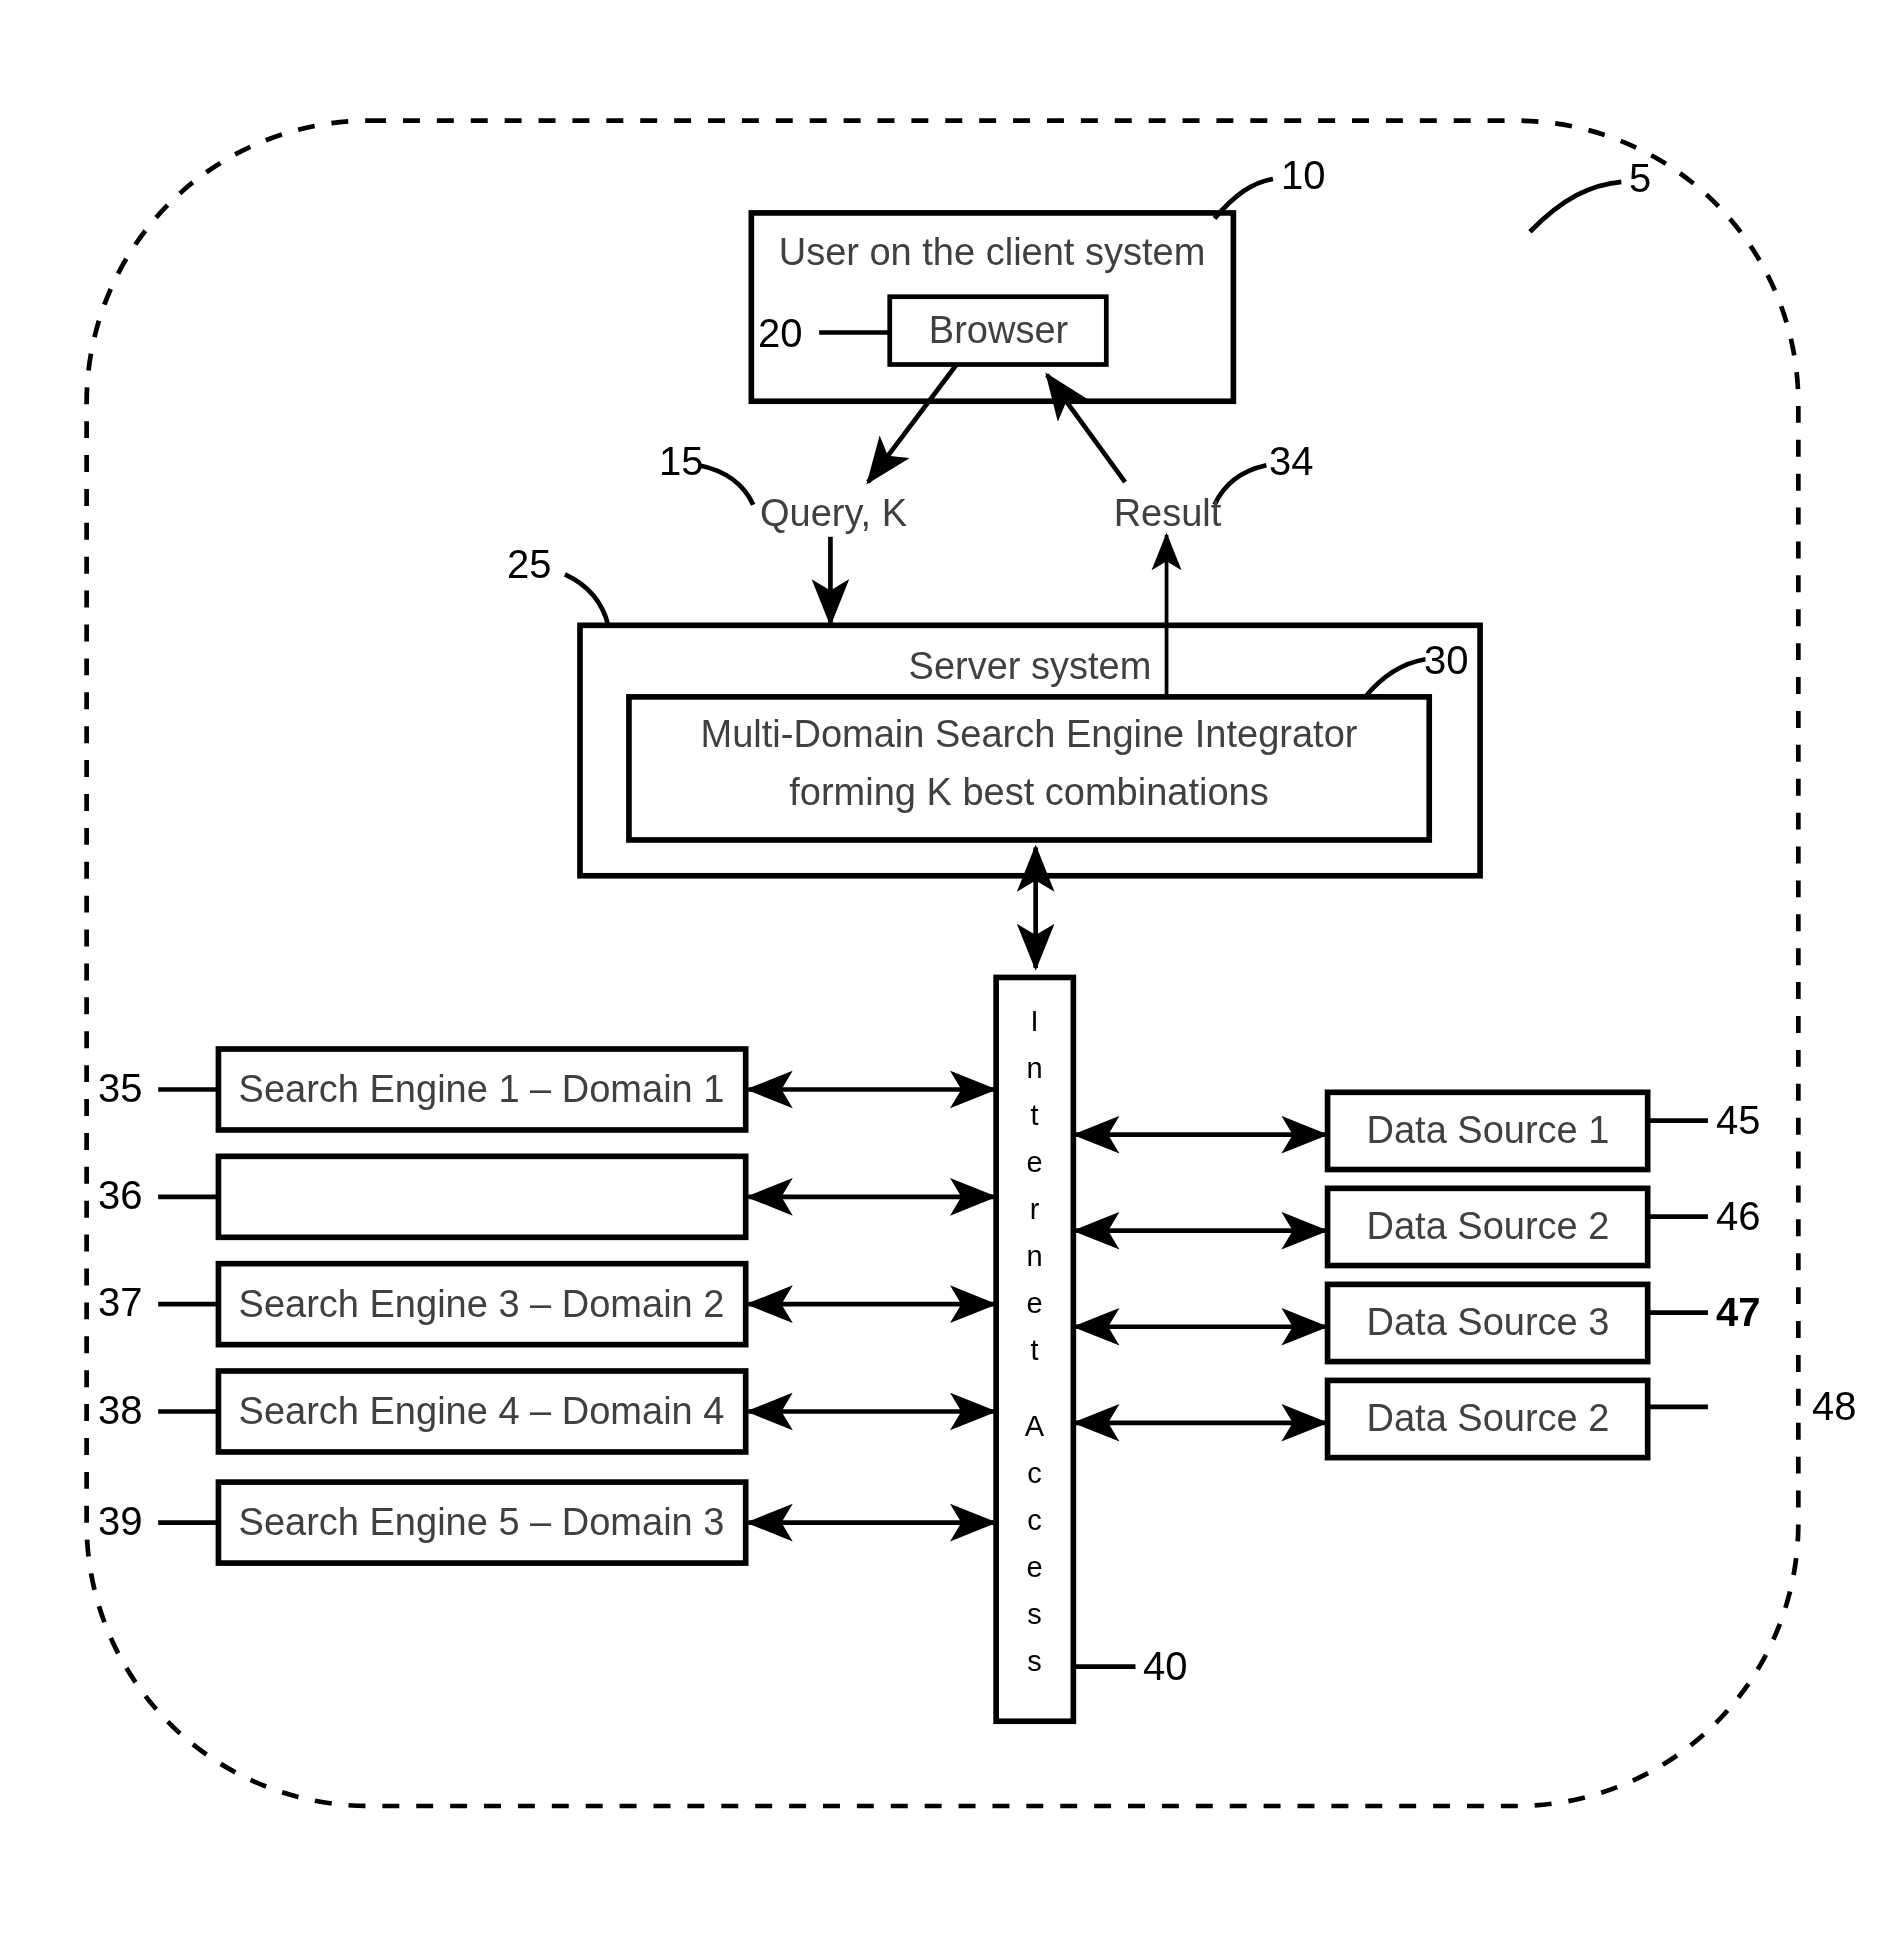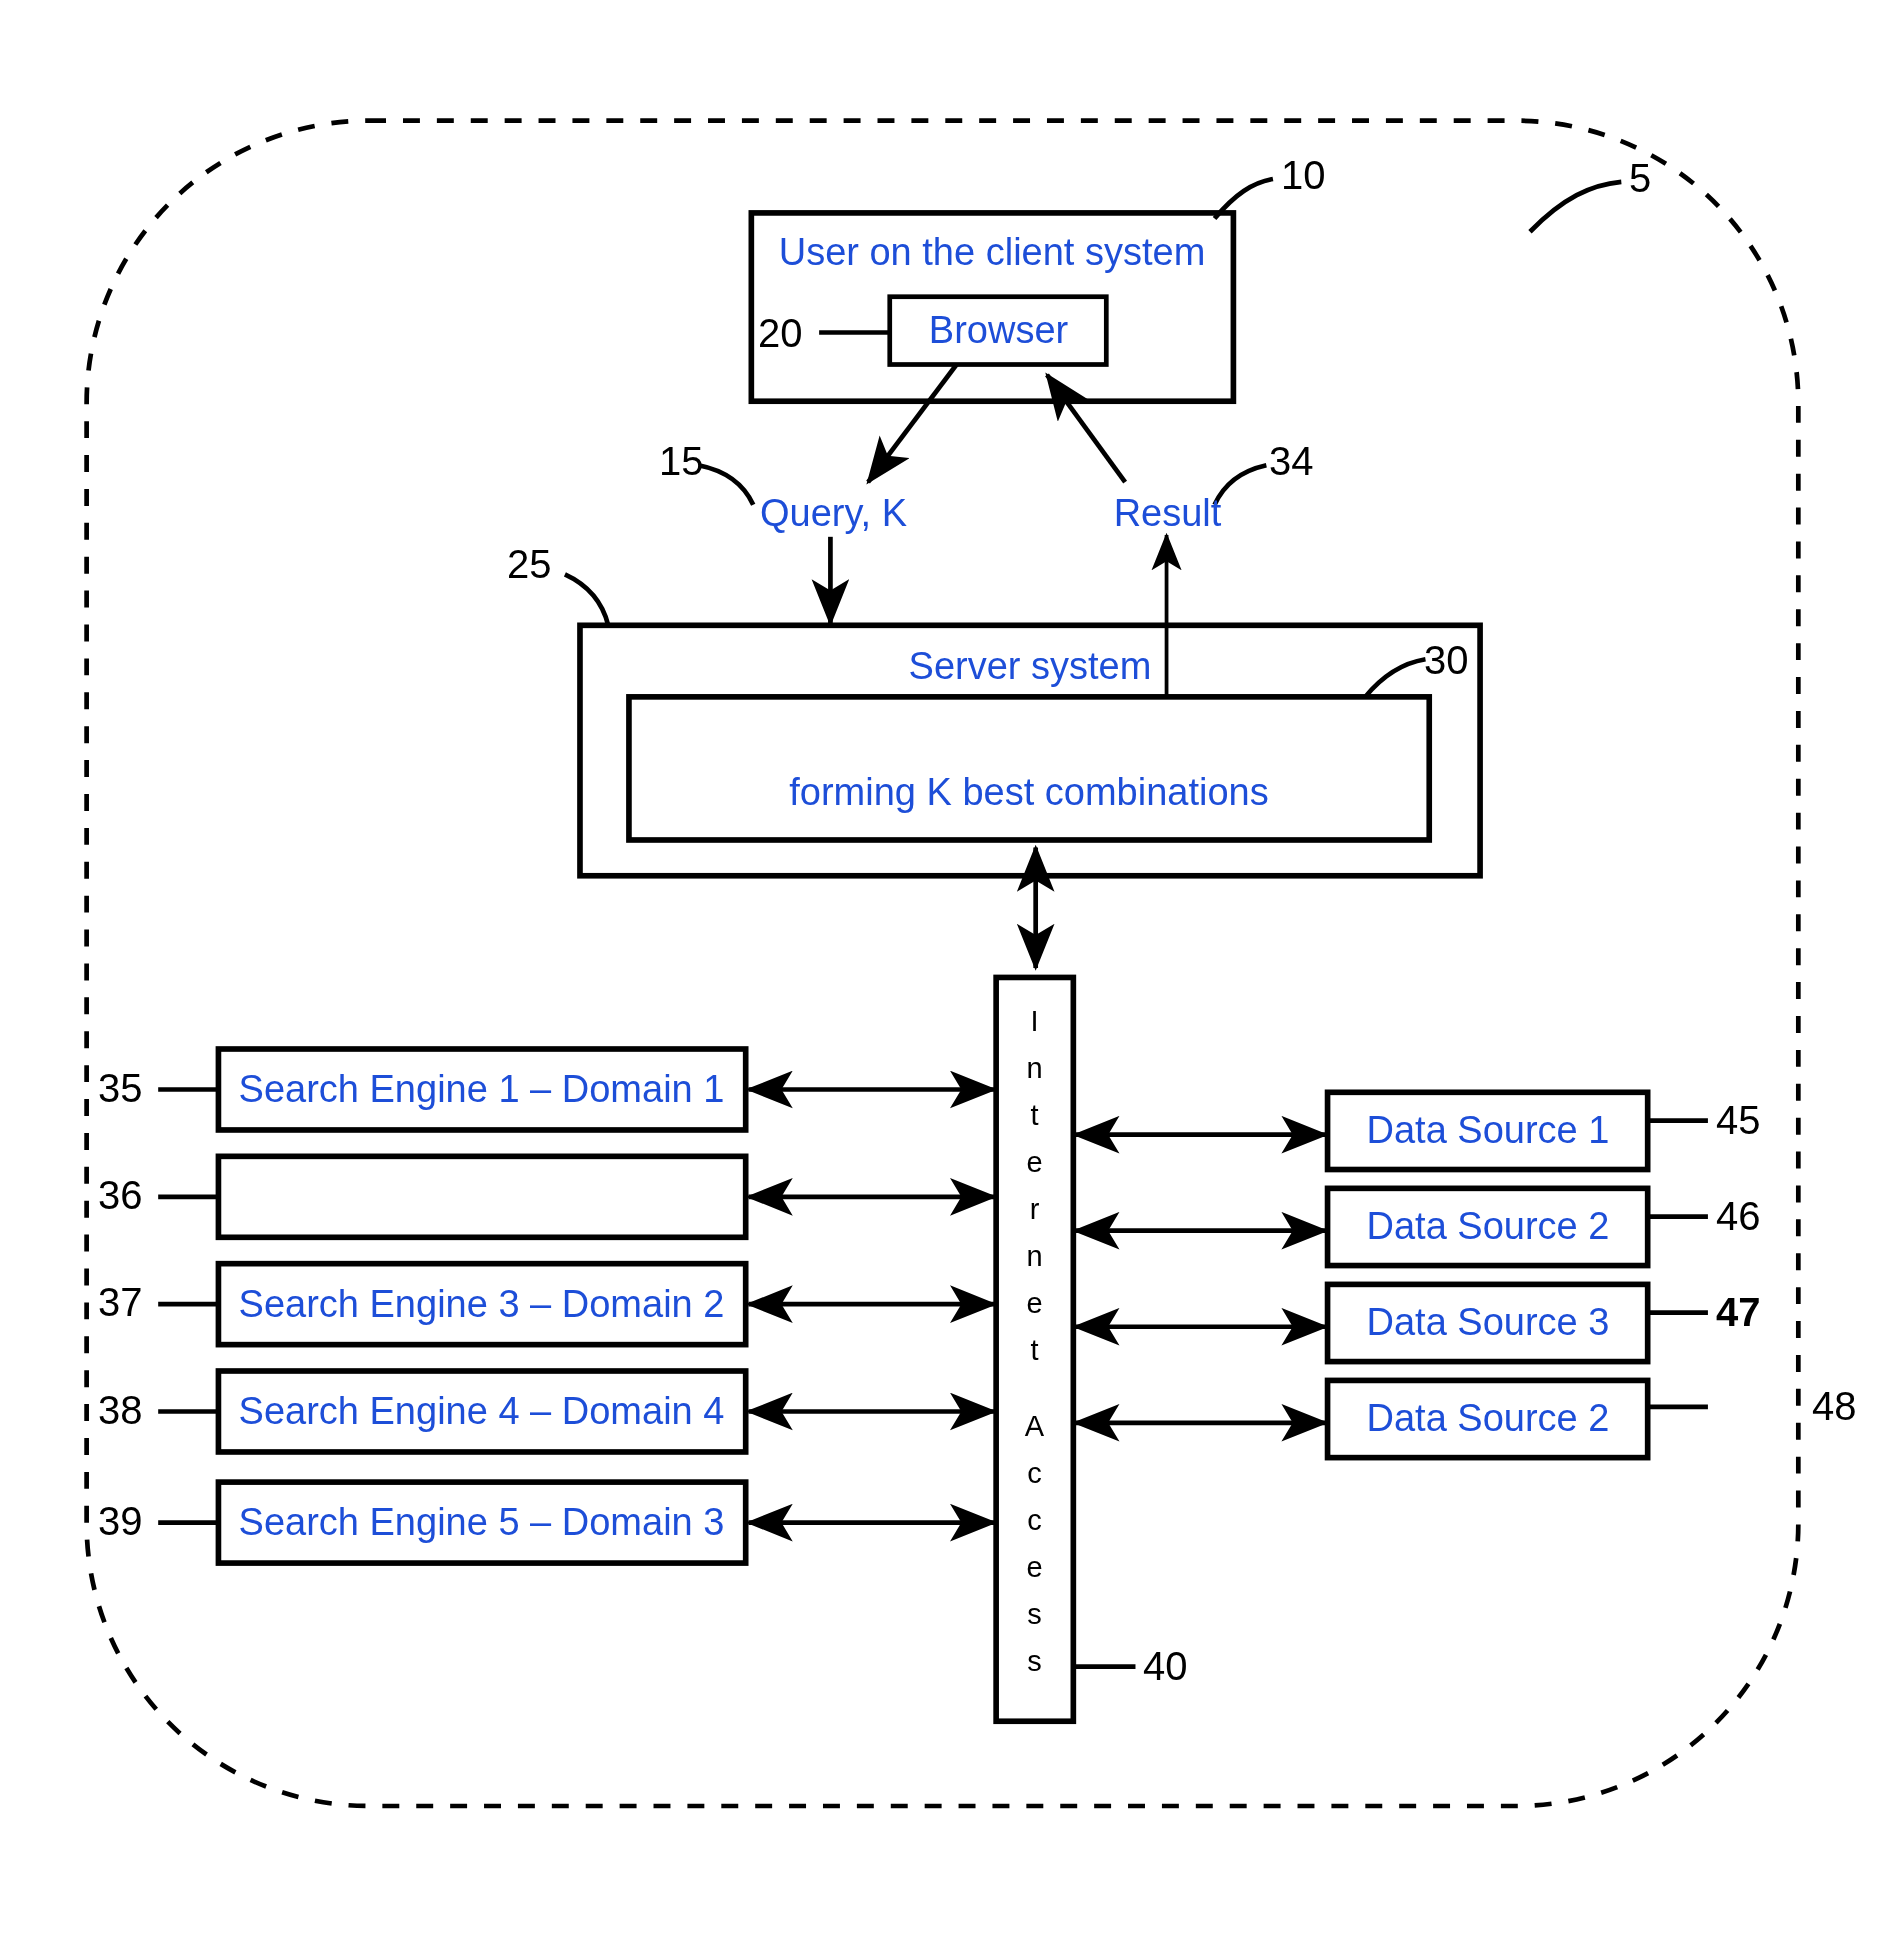--- a/index.html
+++ b/index.html
@@ -31,21 +31,21 @@
     white-space: nowrap;
   }
   .boxtext {
     position: absolute;
     display: flex;
     align-items: center;
     justify-content: center;
     text-align: center;
     font-size: 38px;
     line-height: 1.35;
-    color: #1d4ed8;
+    color: #404040;
   }
   .vert-letters {
     position: absolute;
     display: flex;
     flex-direction: column;
     align-items: center;
     font-size: 29px;
     line-height: 1.62;
     color: #000;
   }
@@ -152,20 +152,21 @@
 
   <div class="lbl" style="left:1269px; top:441px;">34</div>
   <div class="boxtext" style="left:1064px; top:490px; width:207px; height:47px;">Result</div>
 
   <div class="lbl" style="left:507px; top:544px;">25</div>
 
   <div class="boxtext" style="left:580px; top:640px; width:900px; height:53px;">Server system</div>
 
   <div class="lbl" style="left:1424px; top:640px;">30</div>
 
+  <div class="boxtext" style="left:629px; top:708px; width:800px; height:53px;">Multi-Domain Search Engine Integrator</div>
   <div class="boxtext" style="left:629px; top:766px; width:800px; height:53px;">forming K best combinations</div>
 
   <div class="vert-letters" style="left:996px; top:998px; width:77px;">
     <span>I</span>
     <span>n</span>
     <span>t</span>
     <span>e</span>
     <span>r</span>
     <span>n</span>
     <span>e</span>

